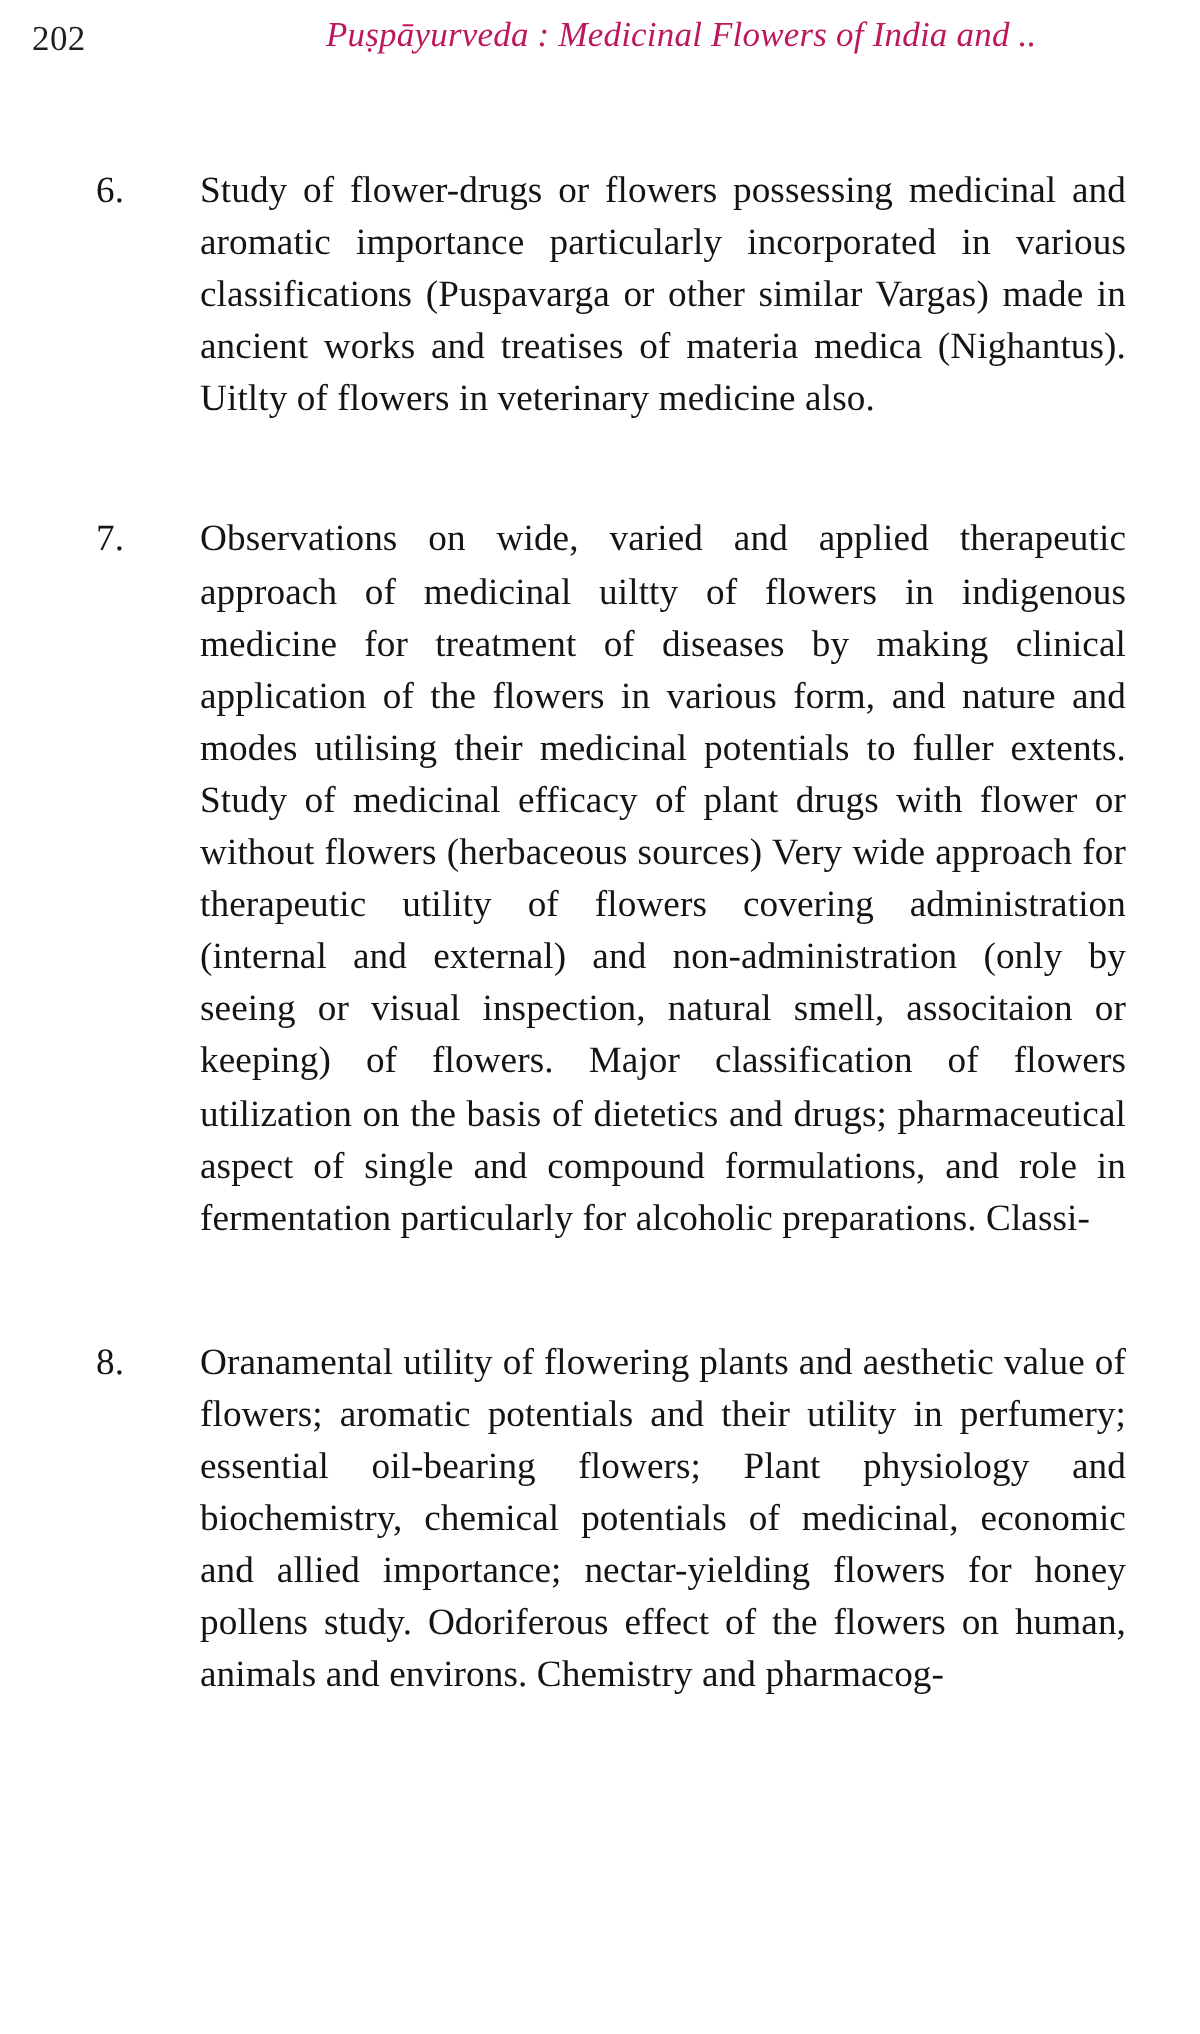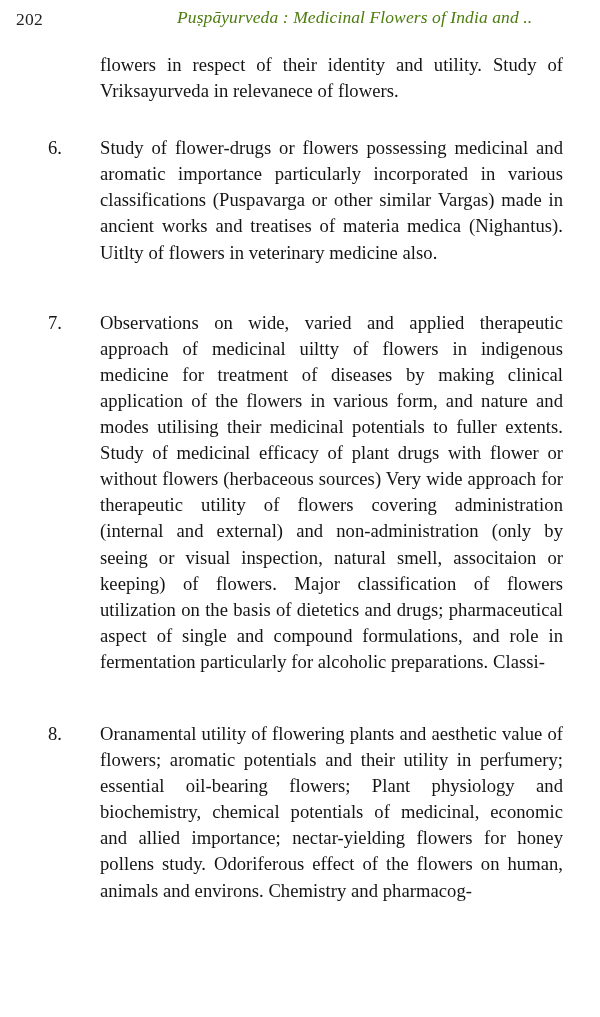--- a/index.html
+++ b/index.html
@@ -33,26 +33,26 @@
     position: absolute;
     left: 16px;
     top: 9px;
     font-size: 17.5px;
     letter-spacing: 0.2px;
     color: #1f1f1f;
   }
 
   .header-title {
     position: absolute;
-    left: 177px;
+    left: 163px;
     top: 7px;
     font-size: 17.5px;
     font-style: italic;
     white-space: nowrap;
-    color: #4d7c0f;
+    color: #be185d;
     letter-spacing: 0.1px;
   }
 
   
   .body-col {
     position: absolute;
     left: 48px;
     top: 52px;
     width: 515px;
   }
@@ -104,21 +104,20 @@
 
 <div class="page">
 
   <div class="running-header">
     <div class="folio">202</div>
     <div class="header-title">Puṣpāyurveda : Medicinal Flowers of India and ..</div>
   </div>
 
   <div class="body-col">
 
-    <p class="para gap-intro">flowers in respect of their identity and utility. Study of Vriksayurveda in relevanece of flowers.</p>
 
     <p class="para gap-item6">
       <span class="marker">6.</span>
       <span class="runon">Study of flower-drugs or flowers possessing medicinal and aromatic importance particularly incorporated in various classifications (Puspavarga or other similar Vargas) made in ancient works and treatises of materia medica (Nighantus). Uitlty of flowers in veterinary medicine also.</span>
     </p>
 
     <p class="para gap-item7">
       <span class="marker">7.</span>
       <span class="runon">Observations on wide, varied and applied therapeutic approach of medicinal uiltty of flowers in indigenous medicine for treatment of diseases by making clinical application of the flowers in various form, and nature and modes utilising their medicinal potentials to fuller extents. Study of medicinal efficacy of plant drugs with flower or without flowers (herbaceous sources) Very wide approach for therapeutic utility of flowers covering administration (internal and external) and non-administration (only by seeing or visual inspection, natural smell, associtaion or keeping) of flowers. Major classification of flowers utilization on the basis of dietetics and drugs; pharmaceutical aspect of single and compound formulations, and role in fermentation particularly for alcoholic preparations. Classi-</span>
     </p>

